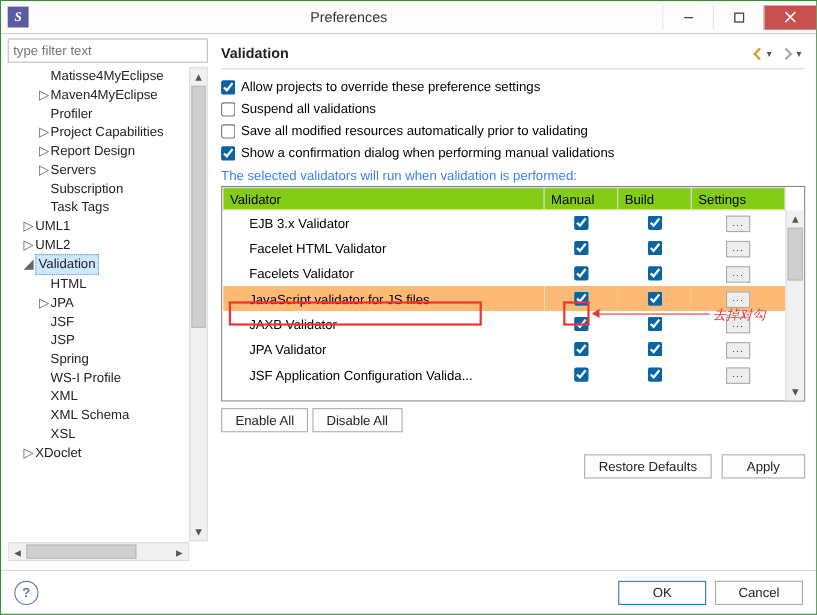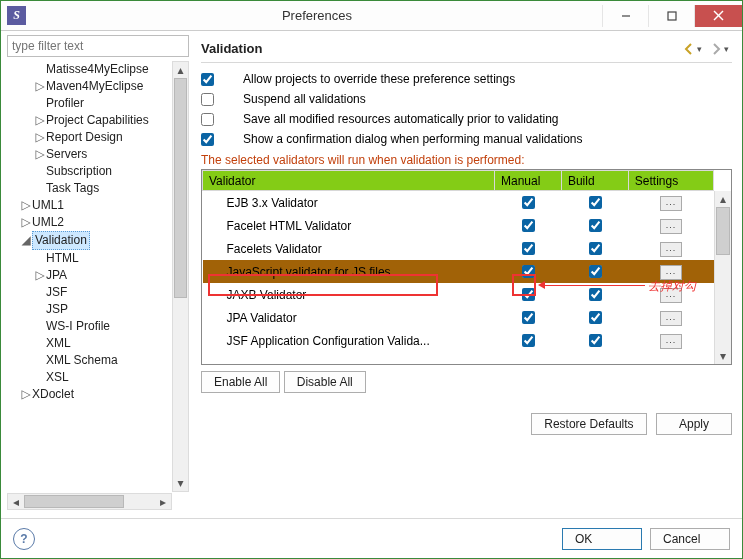--- a/index.html
+++ b/index.html
@@ -26,45 +26,45 @@
   .vscroll .arr { position:absolute; left:0; right:0; height:16px; display:flex; align-items:center; justify-content:center; color:#555;}
   .hscroll { position:absolute; left:0; bottom:0; right:17px; height:17px; background:#f0f0f0; border:1px solid #dcdcdc;}
   .hscroll .arr { position:absolute; top:0; bottom:0; width:16px; display:flex; align-items:center; justify-content:center; color:#555;}
   .hscroll .thumb { position:absolute; top:1px; bottom:1px; background:#cfcfcf; border:1px solid #b8b8b8;}
   
   .rightcol { flex:1; height:100%; padding:4px 10px 4px 10px; position:relative; }
   .pane-header { display:flex; align-items:center; height:28px; border-bottom:1px solid #d8d8d8; margin-bottom:6px;}
   .pane-header .pane-title { font-size:13px; font-weight:bold; color:#222; flex:1; }
   .pane-header .navarrow { width:14px; height:14px; margin:0 0 0 4px; }
   .pane-header .dd { width:8px; color:#555; font-size:9px; margin-left:1px; }
-  .checkline { display:flex; align-items:center; height:20px;gap:24px; }
+  .checkline { display:flex; align-items:center; height:20px; }
   .checkline input { margin:0 5px 0 0; accent-color:#0a64a4;}
-  .sect-label { margin-top:4px; margin-bottom:2px; color:#c2410c;}
+  .sect-label { margin-top:4px; margin-bottom:2px; color:#3b82f6;}
   .table-wrap { position:relative; border:1px solid #888; height:196px; margin-bottom:6px; }
   .table-inner { position:absolute; left:0; top:0; right:17px; bottom:0; overflow:hidden; }
   table.val { width:100%; border-collapse:collapse; }
   table.val th { text-align:left; background:#84cc16; border:1px solid #d8d8d8; padding:2px 6px; font-weight:normal; height:20px;}
   table.val td { padding:2px 6px; border:0; height:21px; white-space:nowrap; overflow:hidden; text-overflow:ellipsis;}
   table.val td.c { text-align:center; }
-  table.val tr.selrow td { background:#a16207; }
+  table.val tr.selrow td { background:#fdba74; }
   .settings-btn { display:inline-block; width:22px; height:15px; background:#eee; border:1px solid #aaa; line-height:10px; text-align:center; letter-spacing:1px; color:#333; font-size:9px;}
   .col-validator { width:240px; max-width:240px;}
   .col-small { width:55px; }
   .col-set { width:70px;}
   .tbl-vscroll { position:absolute; right:0; top:21px; bottom:0; width:17px; background:#f0f0f0; border-left:1px solid #dcdcdc;}
   .tbl-vscroll .thumb { position:absolute; left:1px; right:1px; background:#cfcfcf; border:1px solid #b8b8b8;}
   .tbl-vscroll .arr { position:absolute; left:0; right:0; height:16px; display:flex; align-items:center; justify-content:center; color:#555;}
   .btn { display:inline-block; border:1px solid #adadad; background:#fdfdfd; padding:3px 12px; color:#222; cursor:default; }
   .btn.primary { border:1px solid #2a7ab0; }
   .btnrow { margin-top:2px; }
   .btnrow.right { text-align:right; margin-top:20px;}
   .footer { height:40px; border-top:1px solid #d8d8d8; display:flex; align-items:center; padding:0 12px; }
   .footer .help { width:22px; height:22px; border-radius:11px; border:1.5px solid #5a7aa8; color:#5a7aa8; display:flex; align-items:center; justify-content:center; font-weight:bold;}
   .footer .spacer { flex:1; }
-  .footer .fbtn { width:80px; text-align:left; margin-left:8px;}
+  .footer .fbtn { width:80px; text-align:center; margin-left:8px;}
   
   .annot { position:absolute; pointer-events:none;font-style:italic; }
   .redbox { border:2px solid #e33; position:absolute; }
   .redtext { color:#e33; position:absolute; font-size:12px; }
   .redline { position:absolute; background:#e33; height:1px;}
   .redarrowhead { position:absolute; width:0; height:0; border-top:4px solid transparent; border-bottom:4px solid transparent; border-right:7px solid #e33;}
 </style>
 </head>
 <body>
 
@@ -104,20 +104,21 @@
             <li style="padding-left: 14px;"><span class="twist">▷</span><span>Servers</span></li>
             <li style="padding-left: 14px;"><span class="twist"></span><span>Subscription</span></li>
             <li style="padding-left: 14px;"><span class="twist"></span><span>Task Tags</span></li>
             <li style="padding-left: 0px;"><span class="twist">▷</span><span>UML1</span></li>
             <li style="padding-left: 0px;"><span class="twist">▷</span><span>UML2</span></li>
             <li style="padding-left: 0px;"><span class="twist">◢</span><span class="sel">Validation</span></li>
             <li style="padding-left: 14px;"><span class="twist"></span><span>HTML</span></li>
             <li style="padding-left: 14px;"><span class="twist">▷</span><span>JPA</span></li>
             <li style="padding-left: 14px;"><span class="twist"></span><span>JSF</span></li>
             <li style="padding-left: 14px;"><span class="twist"></span><span>JSP</span></li>
+            <li style="padding-left: 14px;"><span class="twist"></span><span>Spring</span></li>
             <li style="padding-left: 14px;"><span class="twist"></span><span>WS-I Profile</span></li>
             <li style="padding-left: 14px;"><span class="twist"></span><span>XML</span></li>
             <li style="padding-left: 14px;"><span class="twist"></span><span>XML Schema</span></li>
             <li style="padding-left: 14px;"><span class="twist"></span><span>XSL</span></li>
             <li style="padding-left: 0px;"><span class="twist">▷</span><span>XDoclet</span></li>
           </ul>
         </div>
       <div class="vscroll">
         <div class="arr" style="top:0">▴</div>
         <div class="thumb" style="top:16px; height:220px;"></div>

